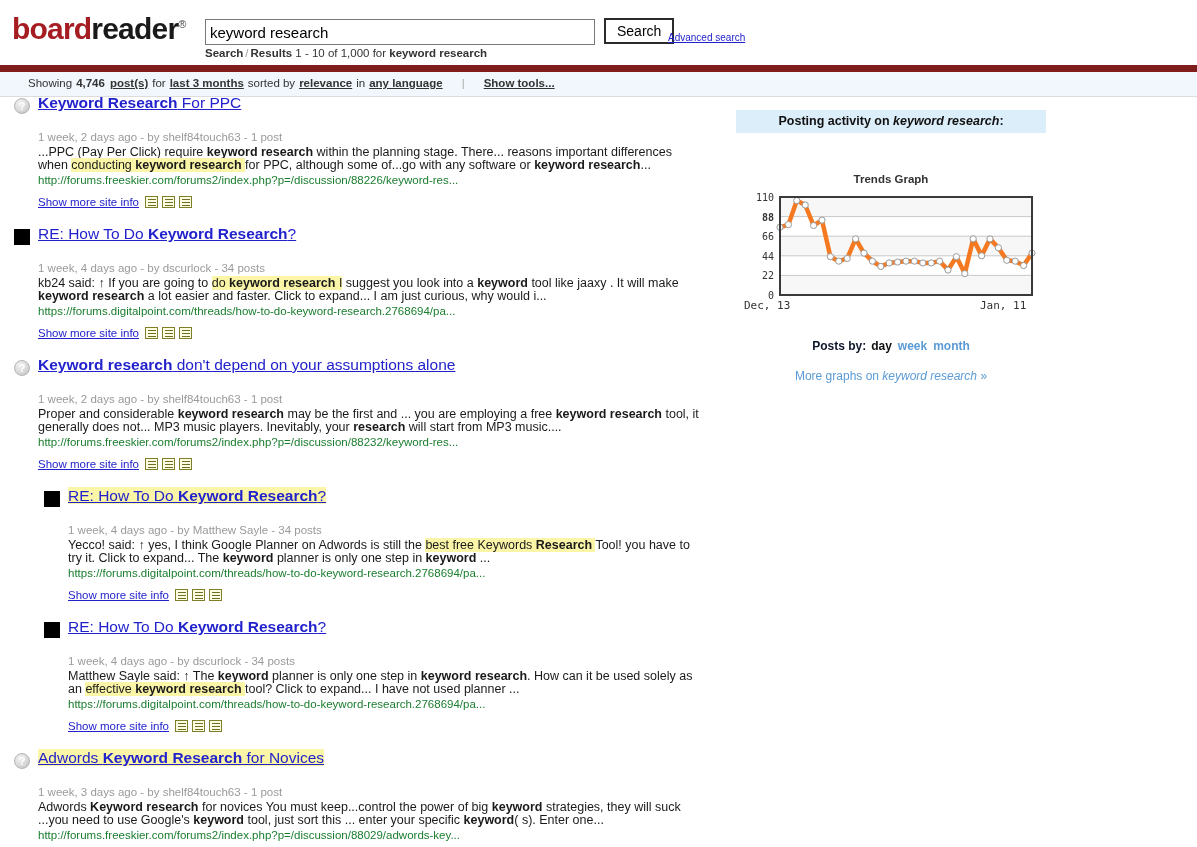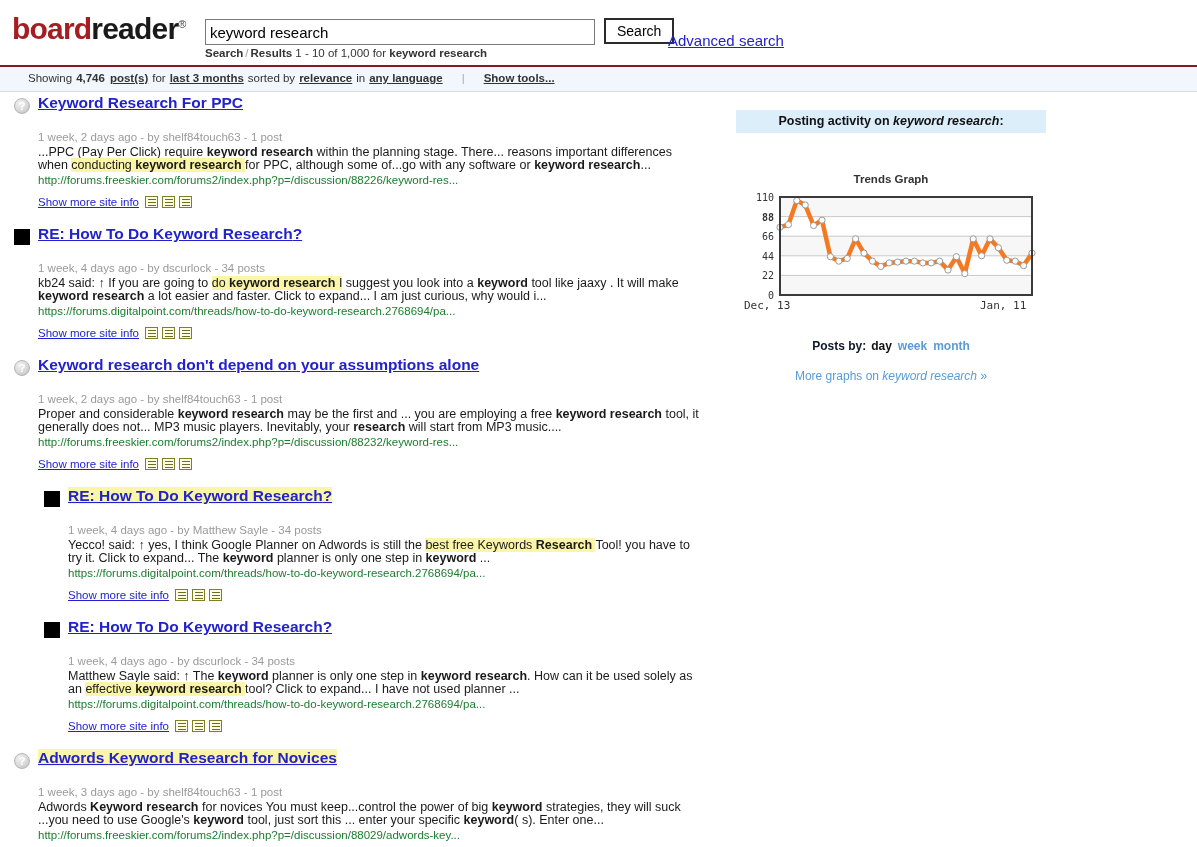--- a/index.html
+++ b/index.html
@@ -14,21 +14,21 @@
     width: 1197px;
     height: 847px;
     overflow: hidden;
     background: #fff;
   }
 
   
   .header {
     position: relative;
     height: 65px;
-    border-bottom: 2px solid #7f1d1d;
+    border-bottom: 7px solid #7f1d1d;
     background: #fff;
   }
   .logo {
     position: absolute;
     left: 12px;
     top: 14px;
     font-size: 30px;
     font-weight: bold;
     letter-spacing: -0.8px;
     line-height: 1;
@@ -67,21 +67,21 @@
     font-family: "Liberation Sans", sans-serif;
     background: #fff;
     border: 2px solid #2b2b2b;
     cursor: pointer;
     color: #000;
   }
   .adv-search {
     position: absolute;
     left: 668px;
     top: 32px;
-    font-size: 15px;
+    font-size: 10px;
     color: #2222cc;
     text-decoration: underline;
     cursor: pointer;
   }
   .breadcrumb {
     position: absolute;
     left: 205px;
     top: 47px;
     font-size: 11.5px;
     color: #333;
@@ -157,21 +157,21 @@
 
   .rtitle {
     font-size: 15.5px;
     line-height: 19px;
     color: #2222cc;
     text-decoration: underline;
     cursor: pointer;
     display: inline;
   }
   .rtitle b { font-weight: bold; }
-  .rtitle .nb { font-weight: bold; }
+  .rtitle .nb { font-weight: normal; }
   .rmeta {
     font-size: 11.5px;
     color: #9a9a9a;
     line-height: 16px;
     margin-top: 17px;
   }
   .rsnippet {
     font-size: 12.5px;
     color: #1a1a1a;
     line-height: 13px;

